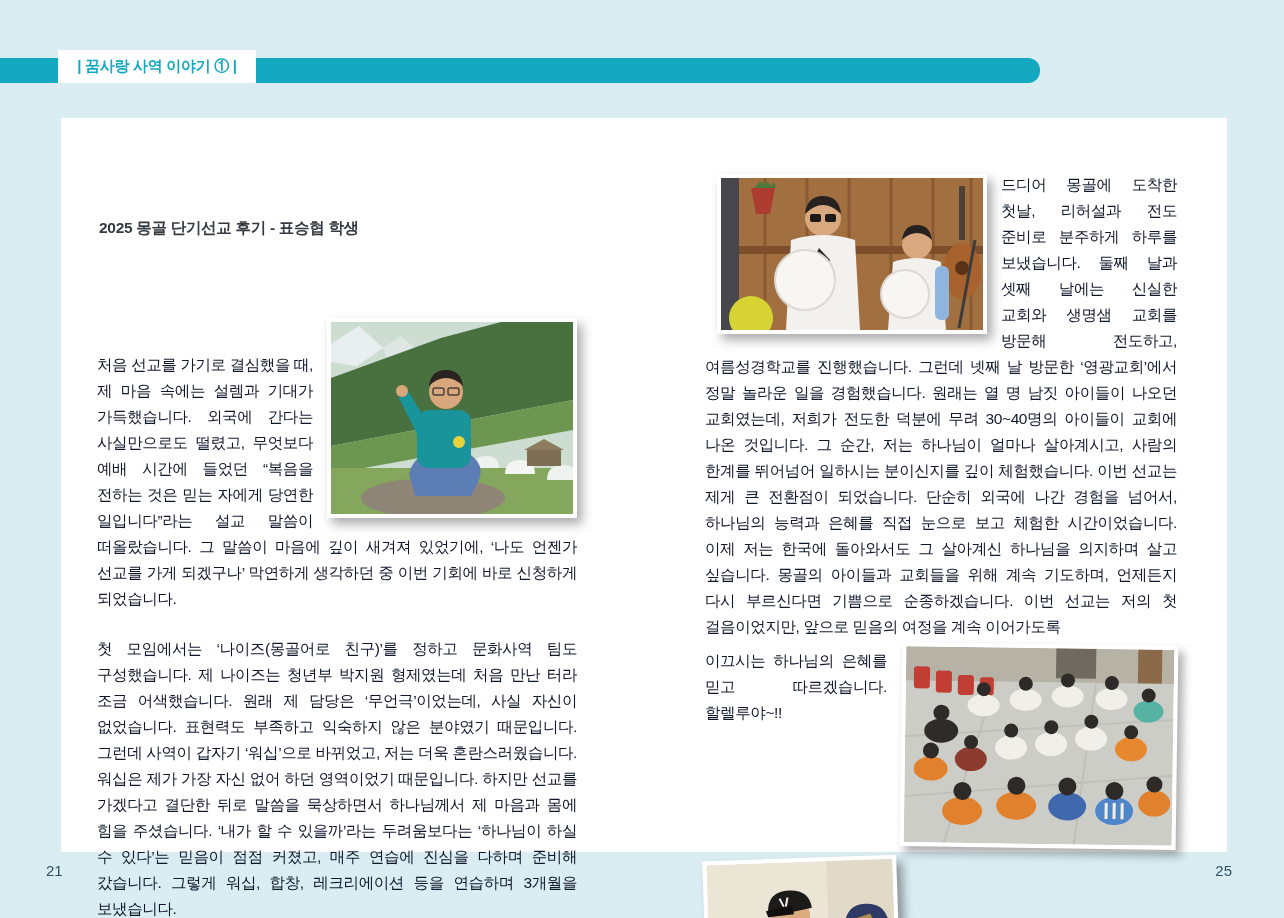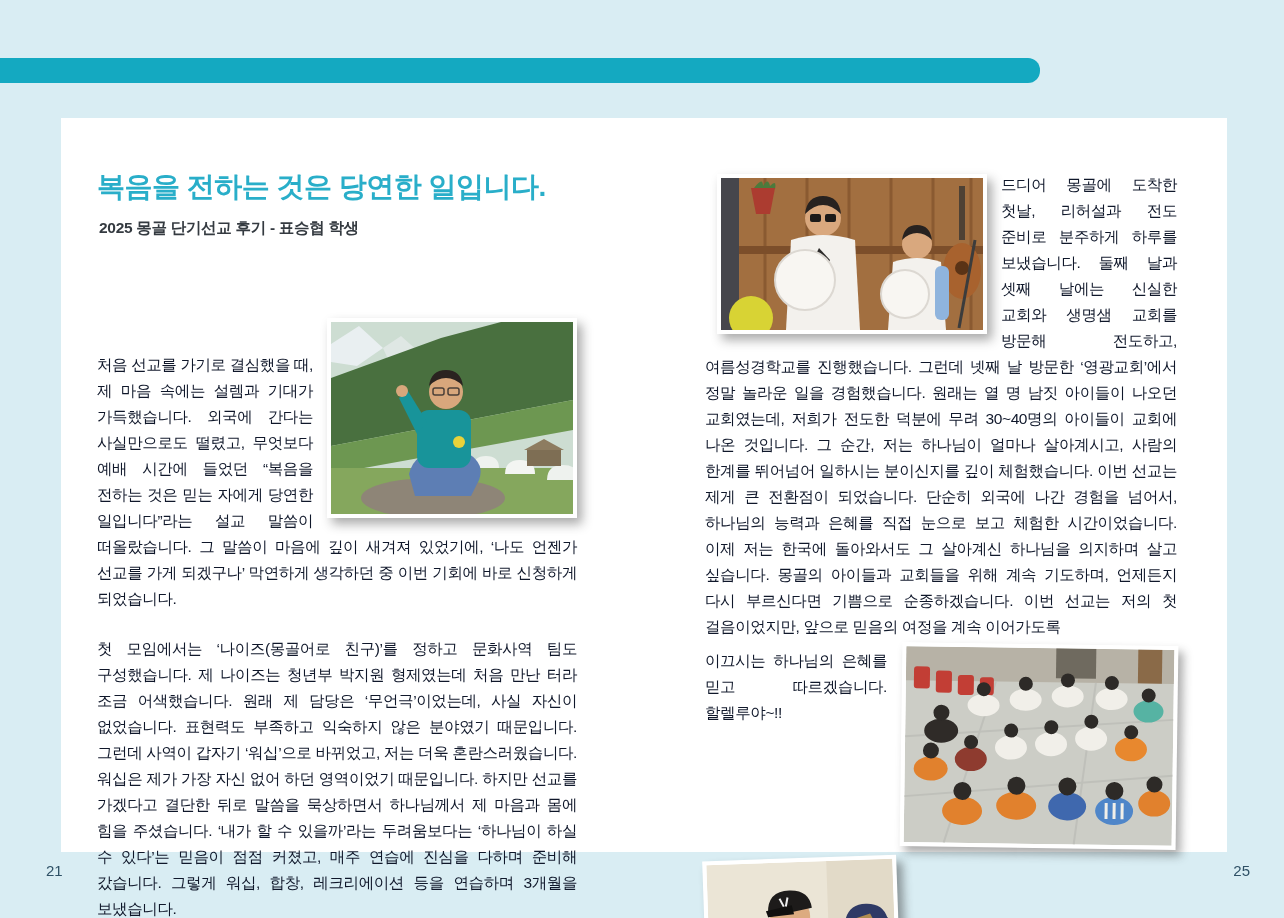--- a/index.html
+++ b/index.html
@@ -12,21 +12,21 @@
   .top-bar { position:absolute; left:0; top:58px; width:1040px; height:25px;
     background:#14a9c1; border-radius:0 12px 12px 0; }
   .header-tag { position:absolute; left:58px; top:50px; width:198px; height:33px;
     background:#ffffff; display:flex; align-items:center; justify-content:center;
     color:#14a9c1; font-weight:bold; font-size:15px; letter-spacing:-0.3px; }
   
   .card { position:absolute; left:61px; top:118px; width:1166px; height:734px;
     background:#ffffff; }
   .page-num { position:absolute; top:862px; font-size:15px; color:#2f5166; }
   .page-num.pn-left { left:46px; }
-  .page-num.pn-right { right:34px; }
+  .page-num.pn-right { right:52px; }
 
   .title { position:absolute; left:36px; top:50px; font-size:28px; font-weight:800;
     color:#29aec9; letter-spacing:-0.5px; }
   .subtitle { position:absolute; left:38px; top:100px; font-size:15.5px; font-weight:bold;
     color:#343a40; letter-spacing:-0.3px; }
 
   .body-text { font-size:15.5px; line-height:26px; color:#0f172a;
     text-align:justify; letter-spacing:-0.4px; margin:0; word-break:keep-all; }
 
   .left-col  { position:absolute; left:36px;  top:234px; width:480px; }
@@ -43,24 +43,26 @@
   .photo-kids { float:right; margin:-4px 0 0 14px; transform:rotate(0.8deg); }
   .photo-selfie { display:inline-block; margin-top:10px; transform:rotate(-2deg);
     box-shadow:6px 7px 10px rgba(45,45,45,0.45); }
 </style>
 </head>
 <body>
 
 <div class="page">
 
   <div class="top-bar"></div>
+  <div class="header-tag">
+    <span>| 꿈사랑 사역 이야기 ① |</span>
+  </div>
 
   <div class="card">
 
-    <div class="title">복음을 전하는 것은 당연한 일입니다.</div>
     <div class="subtitle">2025 몽골 단기선교 후기 - 표승협 학생</div>
 
     <div class="left-col">
       <div class="photo photo-boy">
         <svg viewBox="0 0 242 192" width="242" height="192">
           <rect width="242" height="192" fill="#cdddd2"></rect>
           <polygon points="0,22 28,4 52,26 26,44 0,40" fill="#e9eff1"></polygon>
           <polygon points="52,26 70,14 88,30 60,44" fill="#dfe7e4"></polygon>
           <polygon points="242,0 242,78 0,124 0,56 110,16 170,0" fill="#49703f"></polygon>
           <polygon points="242,78 242,108 0,152 0,124" fill="#6d9751"></polygon>

